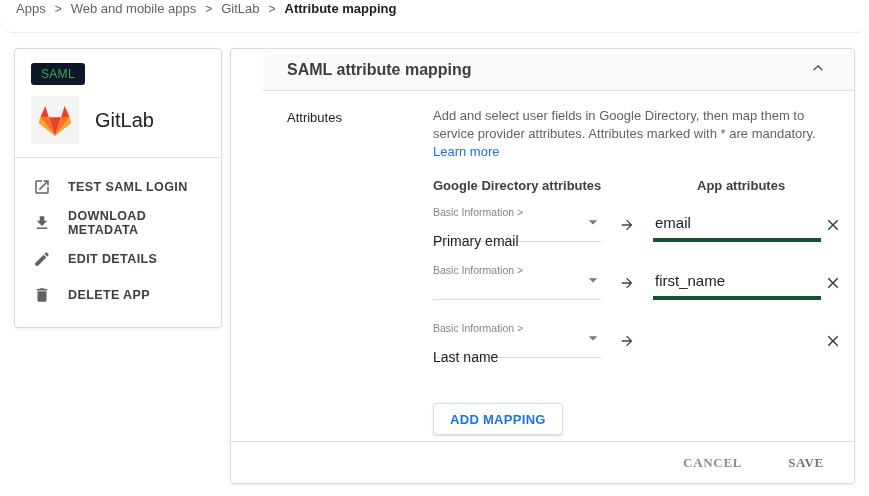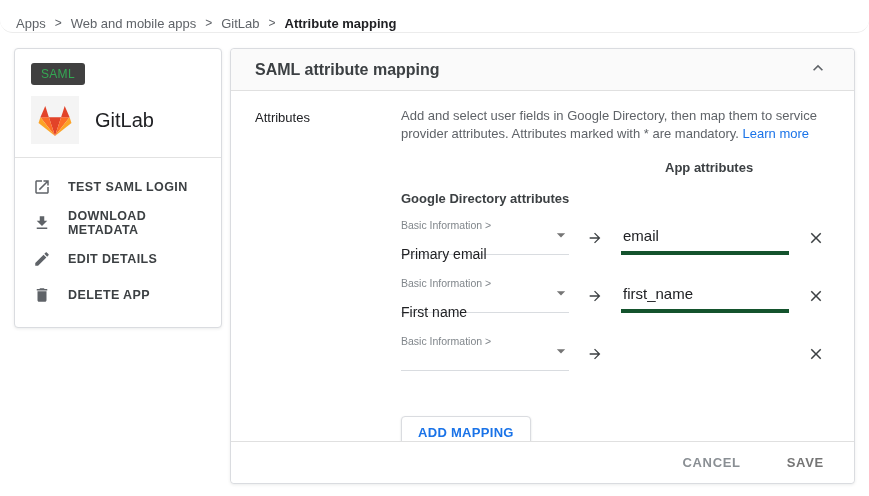--- a/index.html
+++ b/index.html
@@ -4,37 +4,37 @@
 <style>
   * { margin:0; padding:0; box-sizing:border-box; }
   html,body { width:869px; height:496px; }
   body {
     font-family:"Liberation Sans", sans-serif;
     background:#fff; color:#202124; position:relative; overflow:hidden;
   }
 
   
   .breadcrumb {
-    height:26px; display:flex; align-items:flex-start; gap:9px;
+    height:26px; display:flex; align-items:flex-end; gap:9px;
     padding:16px 16px; border-bottom:1px solid #ececec;
     font-size:13px; color:#5f6368;border-radius:13px;
   }
   .crumb { cursor:pointer; }
   .crumb-sep { color:#5f6368; font-size:12px; }
   .crumb-current { color:#202124; font-weight:600; }
 
   
   .app-card {
     position:absolute; left:14px; top:48px; width:208px; height:280px;
     background:#fff; border:1px solid #dadce0; border-radius:4px;
     box-shadow:0 1px 3px rgba(60,64,67,.10);
   }
   .badge {
     display:inline-block; margin:14px 0 0 16px;
-    background:#404040; color:#34a853;
+    background:#0f172a; color:#34a853;
     font-size:12px; letter-spacing:.3px; padding:4px 10px; border-radius:3px;
   }
   .app-identity { display:flex; align-items:center; gap:16px; padding:11px 16px 13px; }
   .app-logo {
     width:48px; height:48px; background:#f4f4f4;
     display:flex; align-items:center; justify-content:center;
   }
   .app-logo svg { width:34px; height:32px; }
   .app-title { font-size:20px; color:#202124; }
   .card-divider { border-top:1px solid #e2e2e2; }
@@ -43,38 +43,39 @@
     display:flex; align-items:center; gap:17px; height:36px; padding:0 18px;
     font-size:12.5px; font-weight:600; letter-spacing:.4px; color:#3c4043; cursor:pointer;
   }
   .menu-item svg { width:18px; height:18px; fill:#5f6368; flex:none; }
 
   
   .panel {
     position:absolute; left:230px; top:48px; width:625px; height:436px;
     background:#fff; border:1px solid #dadce0; border-radius:4px;
     box-shadow:0 1px 3px rgba(60,64,67,.10);
+    padding-left:32px;
   }
   .panel-header {
     height:42px; background:#fafafa; border-bottom:1px solid #e0e0e0;
     border-radius:4px 4px 0 0;
     display:flex; align-items:center; padding:0 24px;
   }
   .panel-title { flex:1; font-size:16px; color:#3c4043; }
   .collapse-btn { background:none; border:none; cursor:pointer; height:24px; width:24px; }
   .collapse-btn svg { width:20px; height:20px; fill:#5f6368; }
 
   .panel-body { display:flex; padding:16px 24px 0; }
   .attr-label { width:146px; flex:none; font-size:13px; font-weight:500; color:#202124; padding-top:3px; }
   .attr-content { flex:1; }
   .attr-desc { font-size:13px; line-height:18px; color:#5f6368; }
   .learn-more { color:#1a73e8; cursor:pointer; text-decoration:none; }
 
   .col-headers { display:flex; margin-top:17px; font-size:13px; font-weight:700; color:#3c4043; }
-  .col-google { width:220px; flex:none;margin-top:31px; }
+  .col-google { width:220px; flex:none; }
   .col-app { flex:1;margin-left:44px; }
 
   .mappings { margin-top:13px; }
   .mapping-row { display:flex; align-items:flex-start; height:36px; margin-bottom:22px; }
 
   .dd {
     position:relative; width:168px; flex:none; height:36px;
     border-bottom:1px solid #d9dce0; cursor:pointer; padding-right:22px;
   }
   .dd-category { font-size:10.5px; line-height:13px; color:#80868b; white-space:nowrap; }
@@ -106,21 +107,21 @@
     font-family:inherit; cursor:pointer;
   }
 
   .panel-footer {
     position:absolute; left:0; right:0; bottom:0; height:42px;
     border-top:1px solid #e0e0e0;
     display:flex; align-items:center; justify-content:flex-end; gap:46px; padding:0 30px;
     background:#fff; border-radius:0 0 4px 4px;
   }
   .footer-btn {
-    background:none; border:none; cursor:pointer; font-family:Liberation Sans, sans-serif;
+    background:none; border:none; cursor:pointer; font-family:Liberation Serif, serif;
     font-size:13px; font-weight:600; letter-spacing:.7px;
   }
   .cancel-btn { color:#8a8f94; }
   .save-btn { color:#757575; }
 </style>
 </head>
 <body>
 
 <nav class="breadcrumb">
   <span class="crumb">Apps</span>
@@ -226,21 +227,20 @@
           <button class="remove-btn">
             <svg viewBox="0 0 24 24">
                 <path d="M19 6.41 17.59 5 12 10.59 6.41 5 5 6.41 10.59 12 5 17.59 6.41 19 12 13.41 17.59 19 19 17.59 13.41 12z"></path>
               </svg>
           </button>
         </div>
 
         <div class="mapping-row">
           <div class="dd">
             <div class="dd-category">Basic Information &gt;</div>
-            <div class="dd-value">First name</div>
             <svg class="dd-caret" viewBox="0 0 24 24">
                 <path d="M7 10l5 5 5-5z"></path>
               </svg>
           </div>
           <div class="arrow-cell">
             <svg viewBox="0 0 24 24">
                 <path d="M12 4l-1.41 1.41L16.17 11H4v2h12.17l-5.58 5.59L12 20l8-8z"></path>
               </svg>
           </div>
           <div class="app-field">
@@ -249,20 +249,21 @@
           <button class="remove-btn">
             <svg viewBox="0 0 24 24">
                 <path d="M19 6.41 17.59 5 12 10.59 6.41 5 5 6.41 10.59 12 5 17.59 6.41 19 12 13.41 17.59 19 19 17.59 13.41 12z"></path>
               </svg>
           </button>
         </div>
 
         <div class="mapping-row">
           <div class="dd">
             <div class="dd-category">Basic Information &gt;</div>
+            <div class="dd-value">Last name</div>
             <svg class="dd-caret" viewBox="0 0 24 24">
                 <path d="M7 10l5 5 5-5z"></path>
               </svg>
           </div>
           <div class="arrow-cell">
             <svg viewBox="0 0 24 24">
                 <path d="M12 4l-1.41 1.41L16.17 11H4v2h12.17l-5.58 5.59L12 20l8-8z"></path>
               </svg>
           </div>
           <button class="remove-btn">

